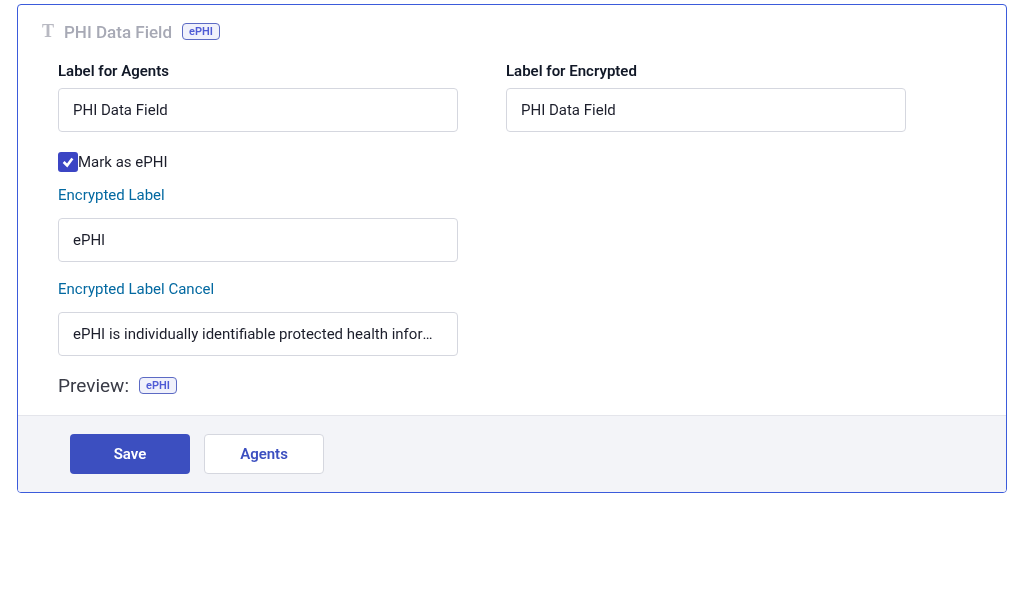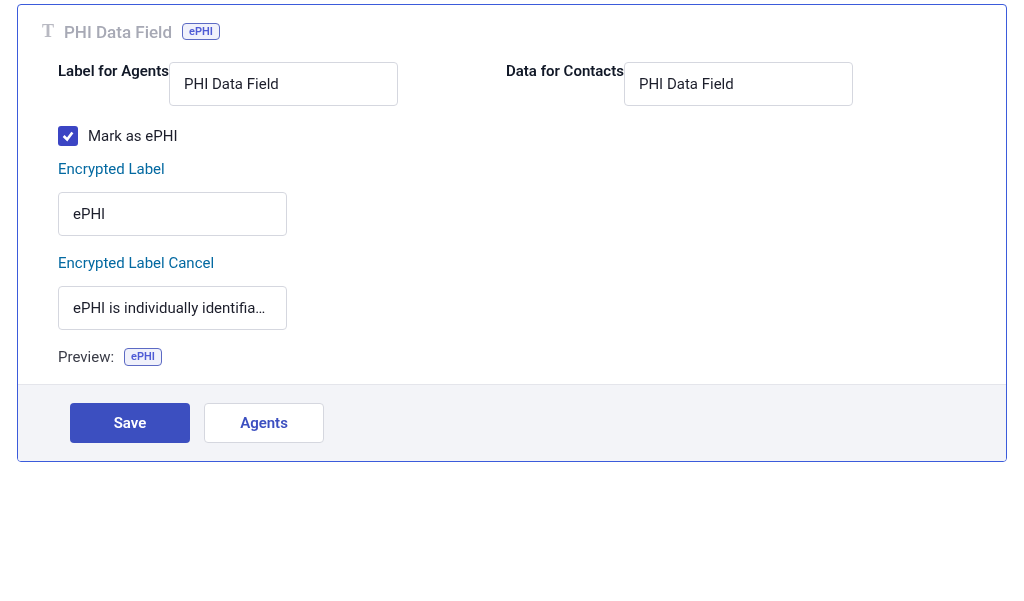--- a/index.html
+++ b/index.html
@@ -54,21 +54,21 @@
       padding: 20px 24px 10px 40px;
     }
     .row {
       display: flex;
       gap: 48px;
       margin-bottom: 20px;
     }
     .field-group {
       width: 400px;
       display: flex;
-      flex-direction: row;
+      flex-direction: column;
     }
     .field-label {
       font-size: 15px;
       color: #111827;
       font-weight: 600;
       margin-bottom: 8px;
     }
     .field-label.muted {
       color: #0369a1;
       font-weight: 400;
@@ -82,21 +82,20 @@
       color: #1c1e2b;
       font-family: inherit;
       background: #fff;
       outline: none;
       overflow: hidden;
       text-overflow: ellipsis;
     }
     .checkbox-row {
       display: flex;
       align-items: center;
-      gap: 10px;
       margin-bottom: 14px;
       text-align: center;
     }
     .checkbox {
       width: 20px;
       height: 20px;
       background: #3b45c4;
       border-radius: 3px;
       display: flex;
       align-items: center;
@@ -115,21 +114,21 @@
       color: #1c1e2b;
     }
     .preview-row {
       display: flex;
       align-items: center;
       gap: 10px;
       margin-top: 16px;
       margin-bottom: 8px;
     }
     .preview-label {
-      font-size: 15px;
+      font-size: 19px;
       color: #3a3c47;
     }
     .panel-footer {
       background: #f3f4f8;
       border-top: 1px solid #e4e5eb;
       padding: 18px 24px 18px 52px;
       display: flex;
       gap: 14px;
     }
     .btn {
@@ -170,21 +169,21 @@
     <span class="ephi-badge">ePHI</span>
   </div>
 
   <div class="panel-body">
     <div class="row">
       <div class="field-group">
         <label class="field-label">Label for Agents</label>
         <input type="text" class="text-input" value="PHI Data Field" style="">
       </div>
       <div class="field-group">
-        <label class="field-label">Data for Contacts</label>
+        <label class="field-label">Label for Encrypted</label>
         <input type="text" class="text-input" value="PHI Data Field" style="">
       </div>
     </div>
 
     <div class="checkbox-row">
       <div class="checkbox">
         <svg viewBox="0 0 16 16">
             <polyline points="3,8 7,12 13,4"></polyline>
           </svg>
       </div>

